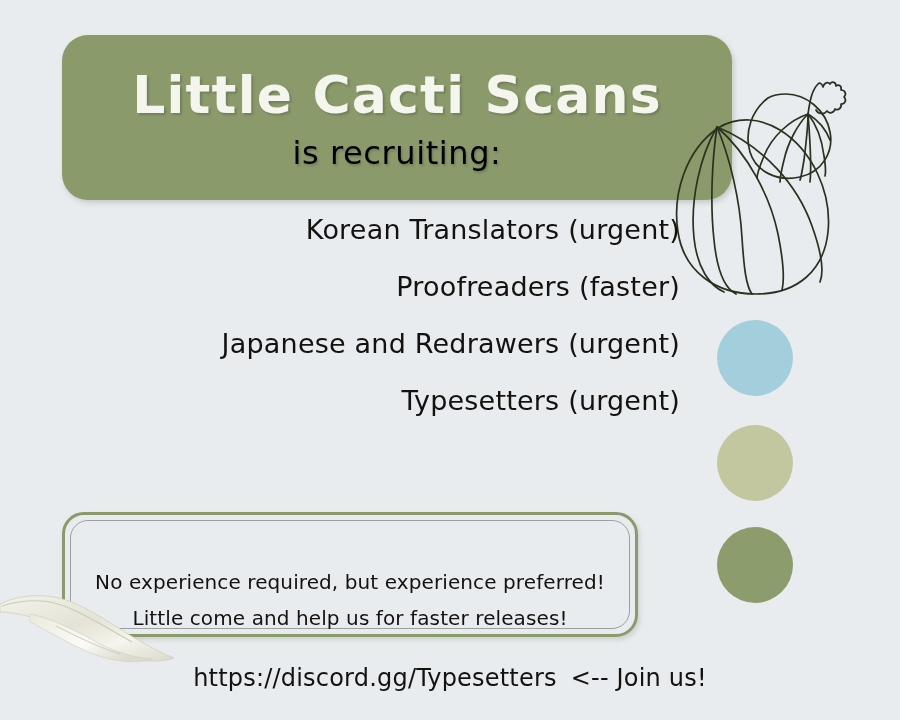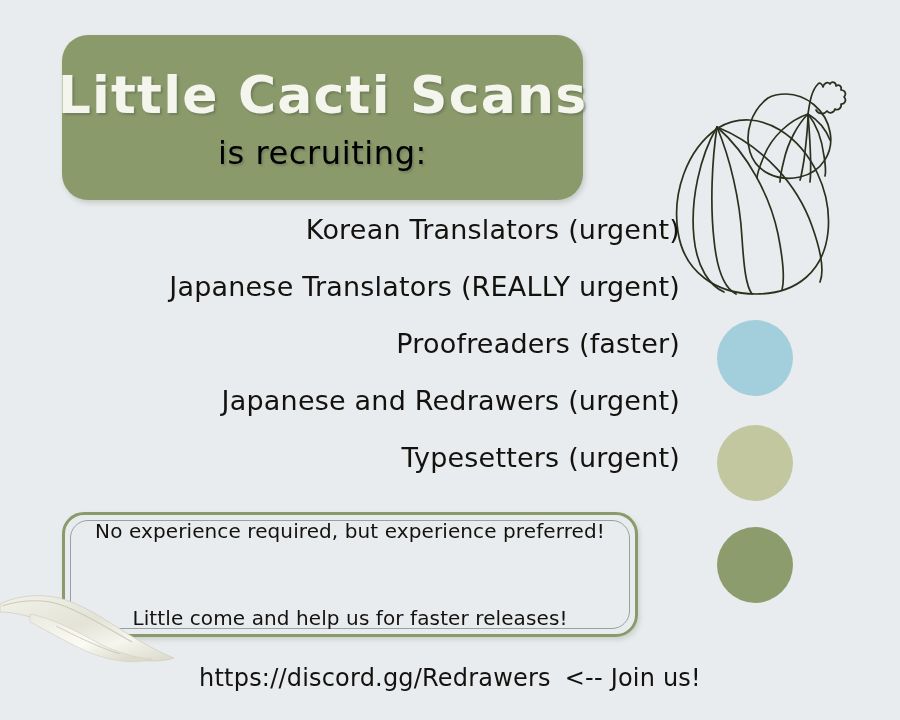--- a/index.html
+++ b/index.html
@@ -20,21 +20,21 @@
     width: 900px;
     height: 720px;
     background: #e9ecee;
   }
 
   
   #title-banner {
     position: absolute;
     left: 62px;
     top: 35px;
-    width: 521px;
+    width: 670px;
     height: 165px;
     background: #8b9a6b;
     border-radius: 26px;
     box-shadow: 2px 3px 5px rgba(120,125,115,0.30);
     display: flex;
     flex-direction: column;
     align-items: center;
     justify-content: center;
     box-sizing: border-box;
     padding-top: 6px;
@@ -101,21 +101,21 @@
     top: 520px;
     width: 560px;
     height: 109px;
     border: 1.5px solid #9aa0a2;
     border-radius: 18px;
     box-sizing: border-box;
     background: #e9ecee;
     display: flex;
     flex-direction: column;
     align-items: center;
-    justify-content: space-between;
+    justify-content: flex-end;
   }
   .note-line {
     font-family: "DejaVu Sans", sans-serif;
     font-size: 20px;
     color: #14120f;
     line-height: 1.0;
     white-space: nowrap;
     letter-spacing: 0.1px;
   }
   .note-line + .note-line { margin-top: 16px; }
@@ -196,21 +196,20 @@
 
         <path d="M148 74 C150 100 152 124 150 142"></path>
 
         <path d="M148 74 C150 60 152 50 158 44 C160 42 162 44 163 47 C164 43 168 41 170 44 C172 41 176 42 176 46 C179 44 182 46 181 50 C185 50 187 54 184 57 C187 60 185 64 181 64 C182 68 178 71 175 69 C174 73 169 74 167 71 C164 75 158 74 156 70"></path>
       </g>
     </svg>
   </div>
 
   <div id="roles-list">
     <div class="role-item">Korean Translators (urgent)</div>
-    <div class="role-item">Japanese Translators (REALLY urgent)</div>
     <div class="role-item">Proofreaders (faster)</div>
     <div class="role-item">Japanese and Redrawers (urgent)</div>
     <div class="role-item">Typesetters (urgent)</div>
   </div>
 
   <div class="swatch" id="swatch-blue"></div>
   <div class="swatch" id="swatch-sage"></div>
   <div class="swatch" id="swatch-olive"></div>
 
   <div id="note-box-outer"></div>
@@ -235,16 +234,16 @@
         </linearGradient>
       </defs>
       <path d="M4 48 C20 40 46 36 70 44 C96 53 118 70 142 84 C156 92 168 98 178 102 C166 106 150 106 134 102 C108 95 86 82 64 72 C44 63 22 56 4 56 Z" fill="url(#tapeGrad)" stroke="#cfcec0" stroke-width="0.8"></path>
       <path d="M6 50 C24 44 48 42 68 50 C92 59 114 74 136 86" stroke="#cbcabb" stroke-width="1.1" fill="none"></path>
       <path d="M34 58 C56 62 82 76 104 88 C120 96 140 102 156 103 C142 108 120 106 100 99 C76 90 54 76 34 66 Z" fill="url(#tapeGrad2)" stroke="#d2d1c2" stroke-width="0.7"></path>
       <path d="M60 70 C80 80 104 92 124 98" stroke="#c9c8b9" stroke-width="0.9" fill="none"></path>
     </svg>
   </div>
 
   <div id="discord-line">
-    <span>https://discord.gg/Redrawers</span><span class="join-suffix">&lt;-- Join us!</span>
+    <span>https://discord.gg/Typesetters</span><span class="join-suffix">&lt;-- Join us!</span>
   </div>
 
 </div>
 
 </body></html>

